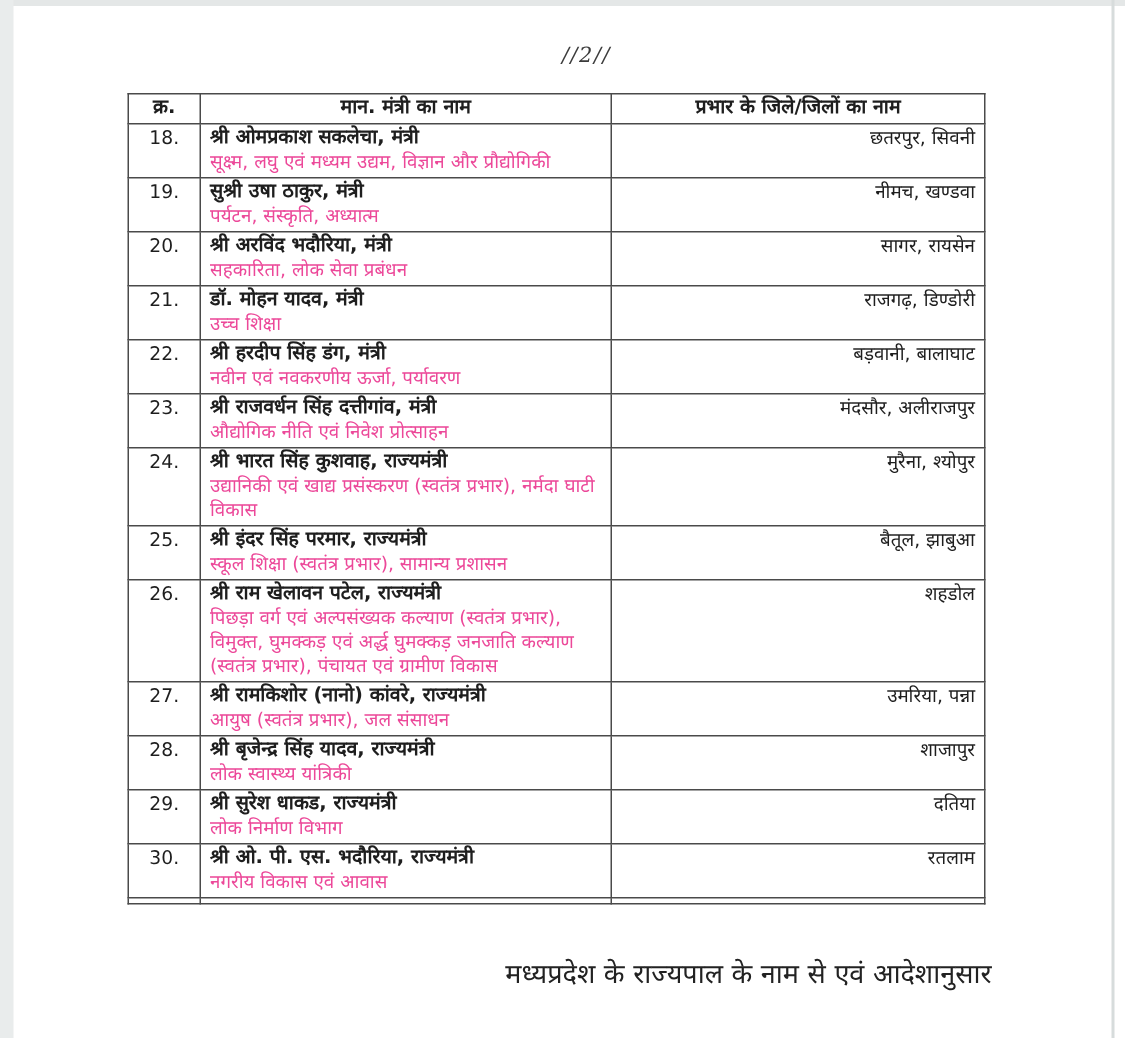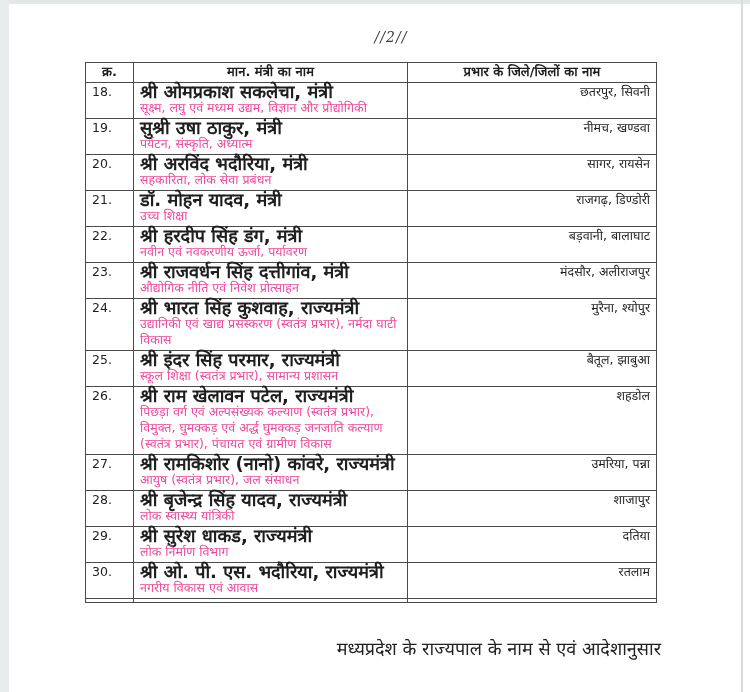--- a/index.html
+++ b/index.html
@@ -36,22 +36,22 @@
     font-size: 12.5px;
     line-height: 16px;
     padding: 1px 6px 2px 6px;
   }
   table.doc-table th {
     font-weight: bold;
     text-align: center;
     font-size: 13px;
     padding: 1px 2px 2px 2px;
   }
-  td.cell-sno { text-align: left; padding-left: 2px; padding-right: 8px; }
-  td.cell-minister .name { font-weight: bold; font-size: 18px; }
+  td.cell-sno { text-align: center; padding-left: 2px; padding-right: 8px; }
+  td.cell-minister .name { font-weight: bold; font-size: 13px; }
   td.cell-minister .dept { font-weight: normal; color: #ec4899; }
   td.cell-districts { text-align: right; }
 
   .footer-signoff {
     position: absolute; top: 636px; left: 85px; width: 576px;
     text-align: right;
     font-size: 18px; color: #222;
   }
 </style>
 </head>

